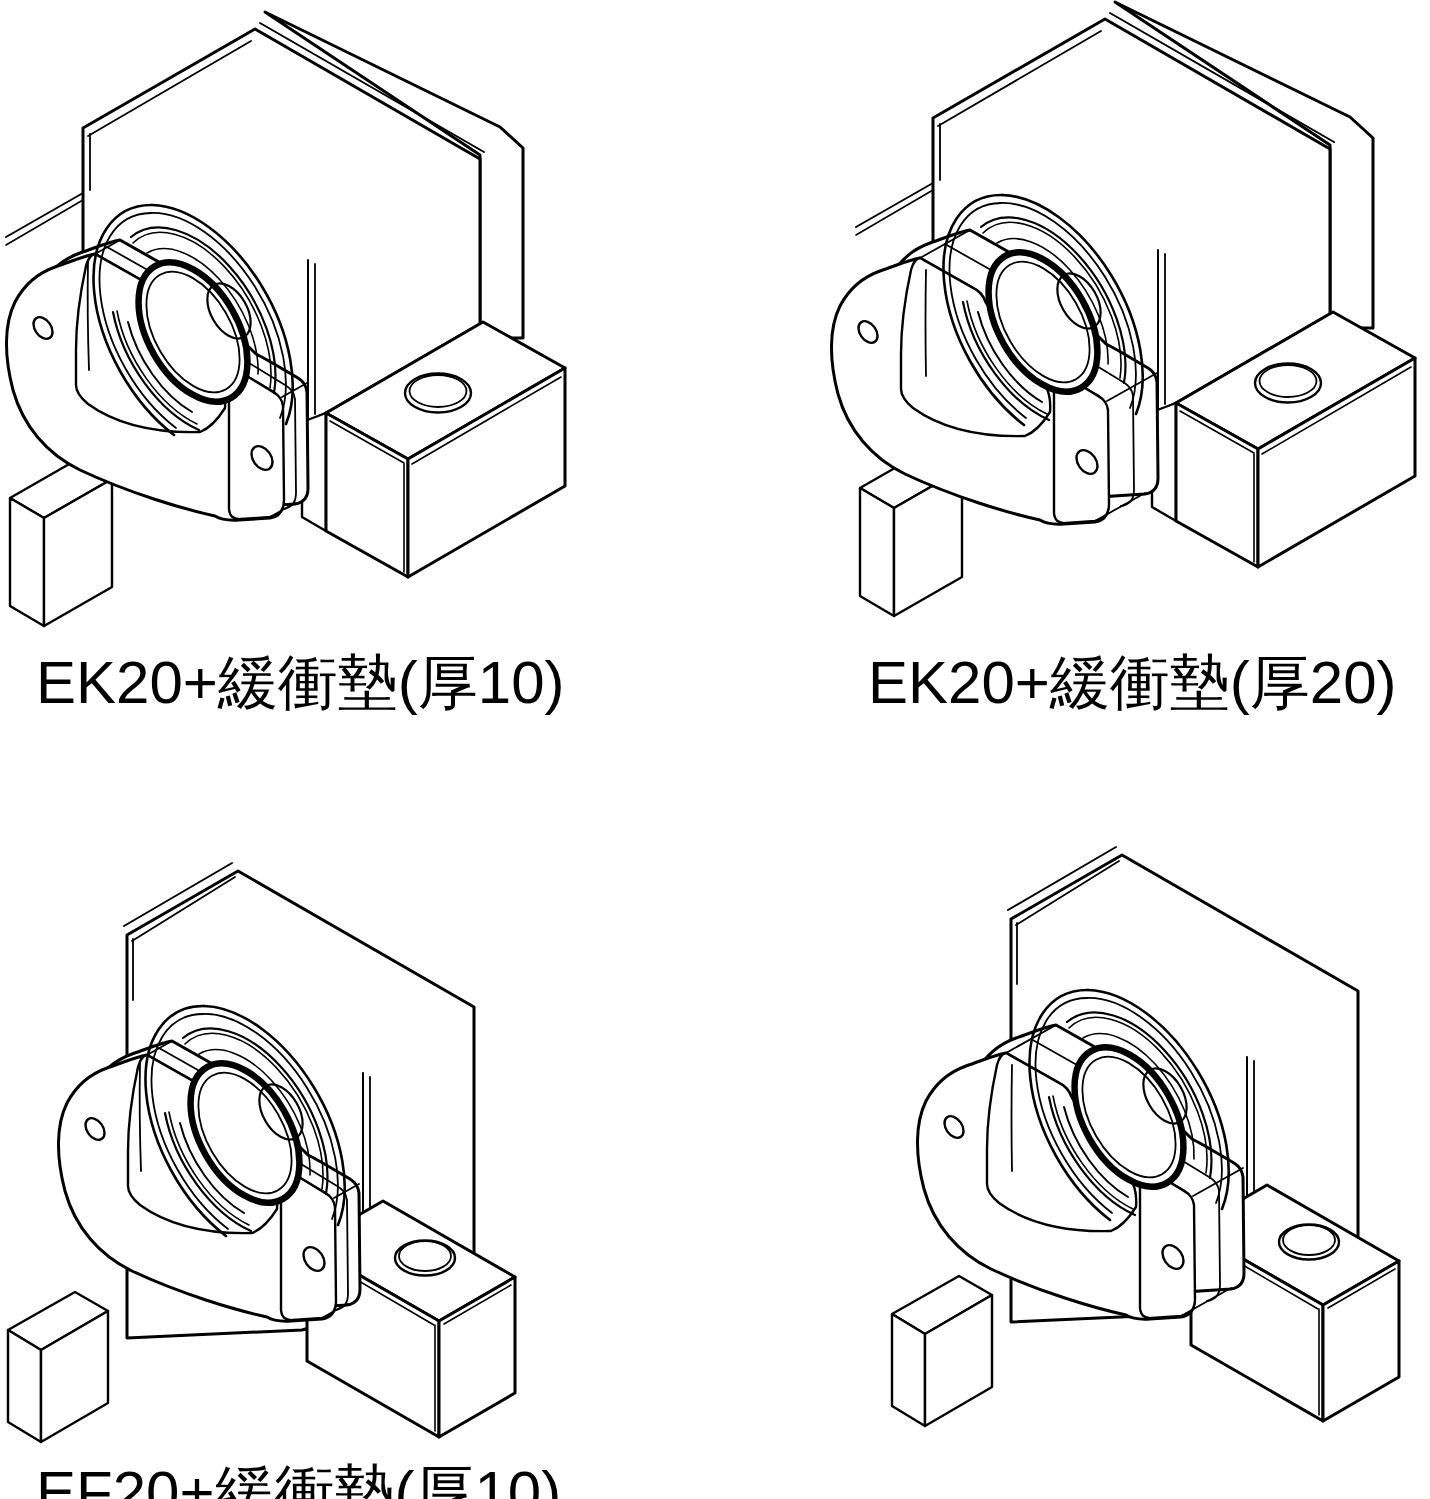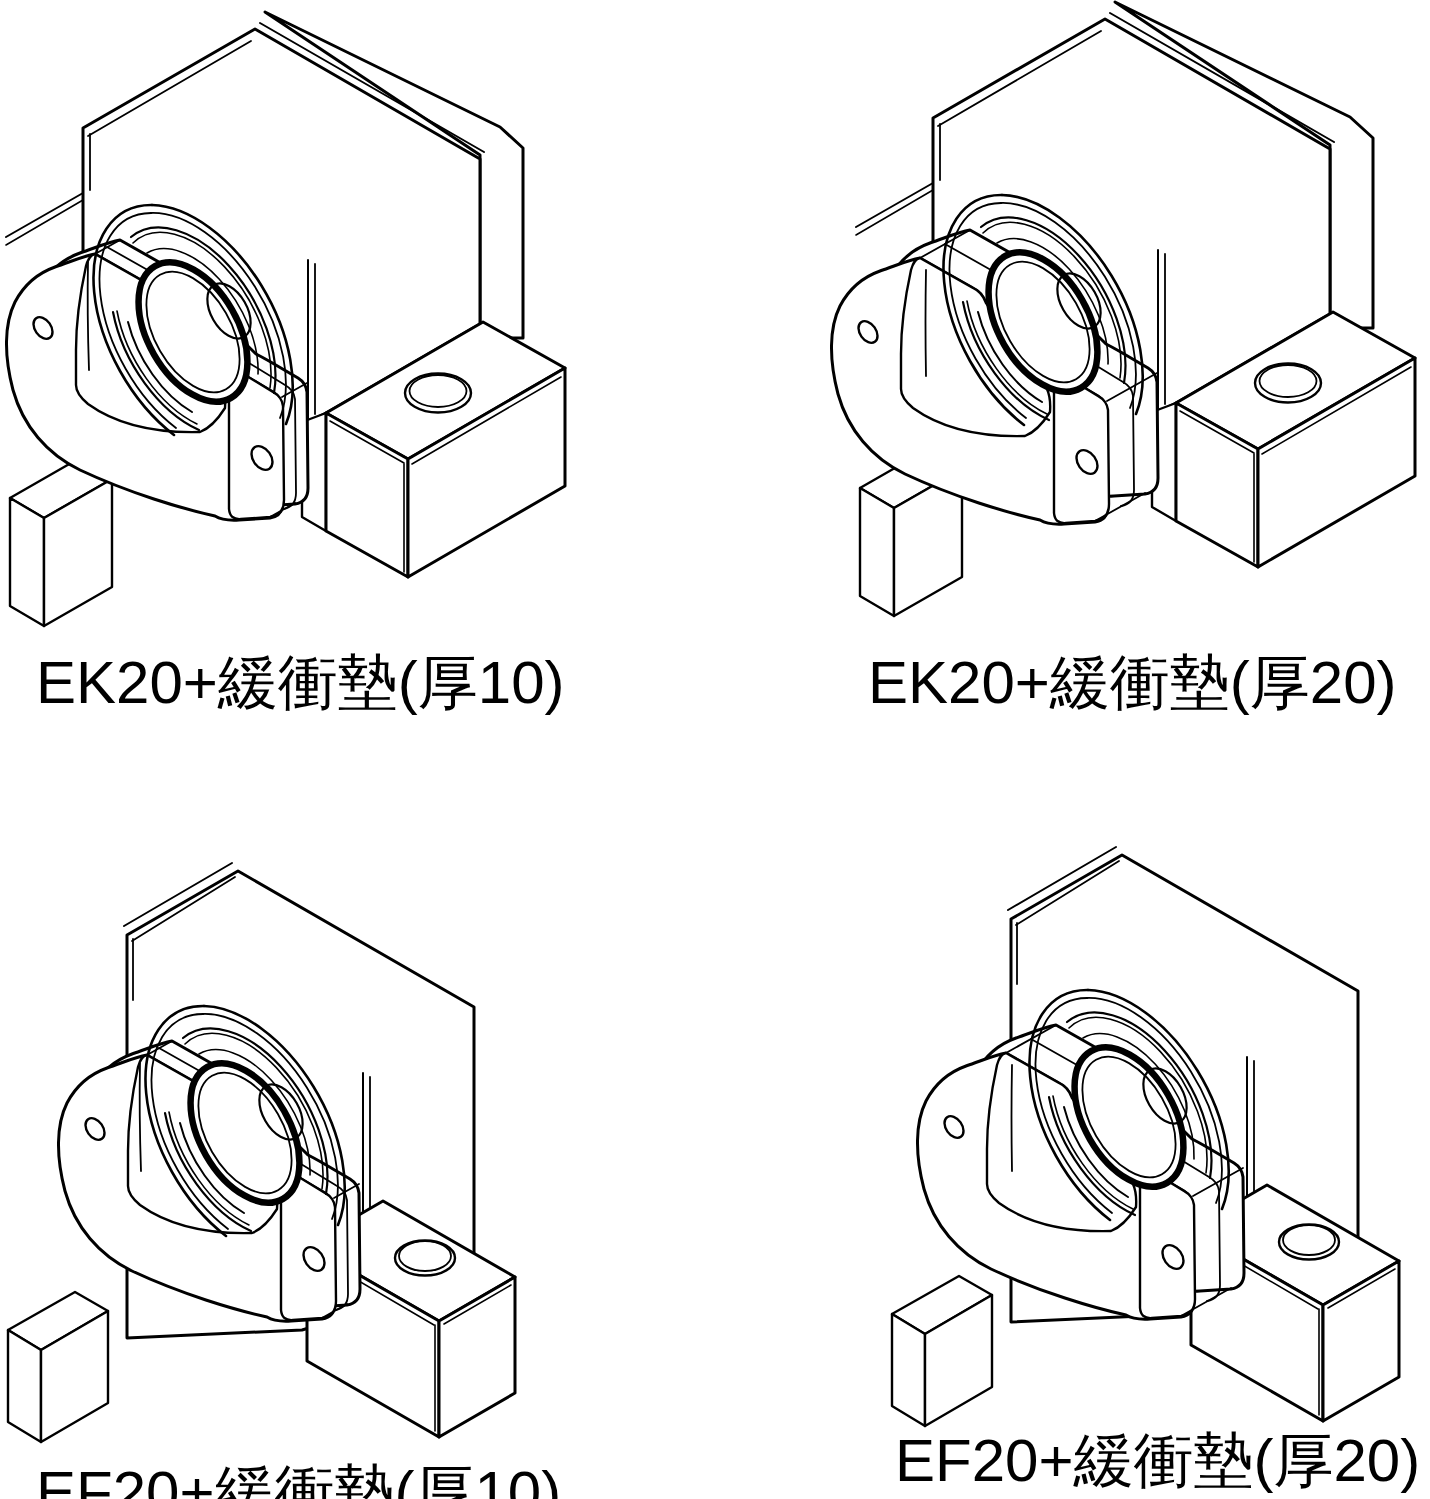--- a/index.html
+++ b/index.html
@@ -193,15 +193,14 @@
     <g transform="translate(1129,1117)">
       <use href="#rimA"></use>
       <use href="#ringsA"></use>
     </g>
   </g>
 </svg>
 
 <div class="cap cap1">EK20+緩衝墊(厚10)</div>
 <div class="cap cap2">EK20+緩衝墊(厚20)</div>
 <div class="cap cap3">EF20+緩衝墊(厚10)</div>
-<div class="cap cap4">EF20+緩衝墊(厚20)</div>
 
 </div>
 
 </body></html>

